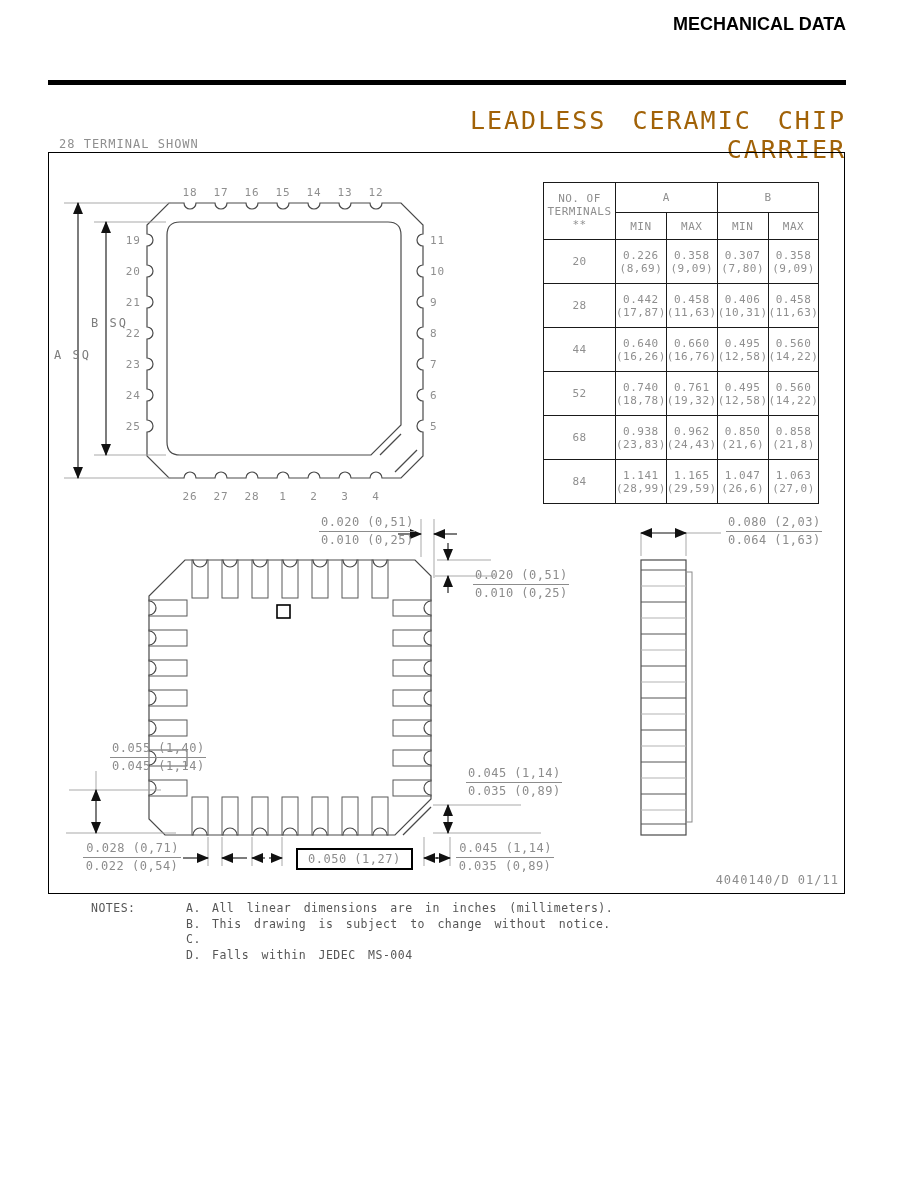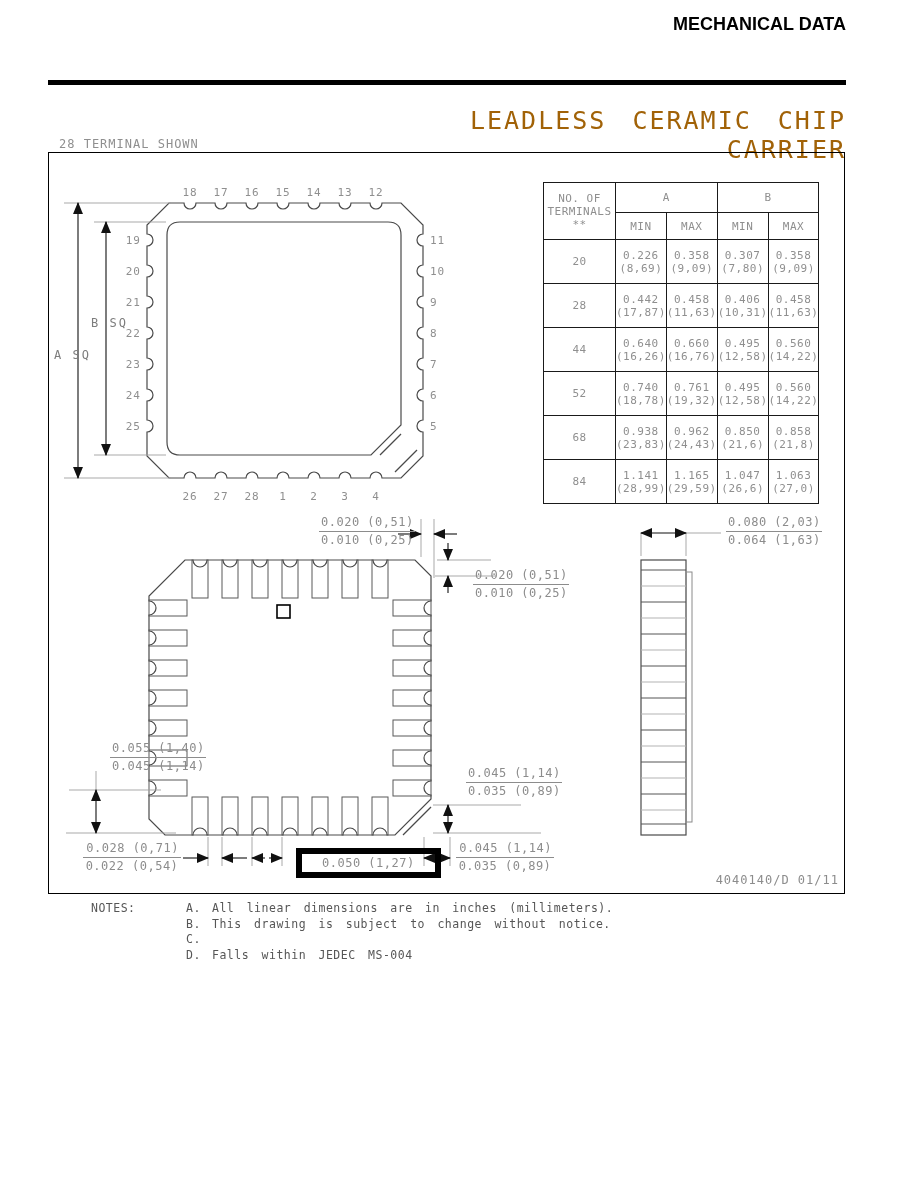--- a/index.html
+++ b/index.html
@@ -17,22 +17,22 @@
   #pkg-sub{position:absolute;left:47px;top:137px;font-size:12px;color:#8f8f8f;letter-spacing:1px;margin-left:12px;}
   
   #frame{position:absolute;left:48px;top:152px;width:795px;height:740px;border:1.5px solid #000;}
   #draw-svg{position:absolute;left:0;top:0;}
   text.pin{font-family:"DejaVu Sans Mono",monospace;font-size:11px;fill:#8f8f8f;letter-spacing:1px;}
   text.cadlbl{font-family:"DejaVu Sans Mono",monospace;font-size:12px;fill:#7d7d7d;letter-spacing:2px;}
   
   .dim{position:absolute;font-size:12px;color:#8c8c8c;line-height:15px;text-align:center;letter-spacing:0.5px;white-space:nowrap;}
   .dim .max{border-bottom:1.3px solid #8c8c8c;padding:0 2px 1px 2px;text-align:right;}
   .dim .min{padding:1px 2px 0 2px;}
-  .dim-box{position:absolute;font-size:12px;color:#8c8c8c;letter-spacing:0.5px;border:6px solid #000000;
-    padding:2px 20px;white-space:nowrap;}
+  .dim-box{position:absolute;font-size:12px;color:#8c8c8c;letter-spacing:0.5px;border:2px solid #000000;
+    padding:2px 10px;white-space:nowrap;}
   
   #dim-table{position:absolute;left:494px;top:29px;border-collapse:collapse;
     font-size:11px;color:#8f8f8f;text-align:center;letter-spacing:0.5px;}
   #dim-table td,#dim-table th{border:1.2px solid #1a1a1a;font-weight:normal;padding:0;margin-top:22px;}
   #dim-table .hdr1{height:30px;}
   #dim-table .hdr2{height:27px;}
   #dim-table .drow td{height:43px;}
   
   #notes{position:absolute;left:53px;top:901px;font-size:11.5px;color:#565656;letter-spacing:0.5px;word-spacing:5px;line-height:15.5px;}
   #notes .nrow{display:flex;padding-left:38px;}

